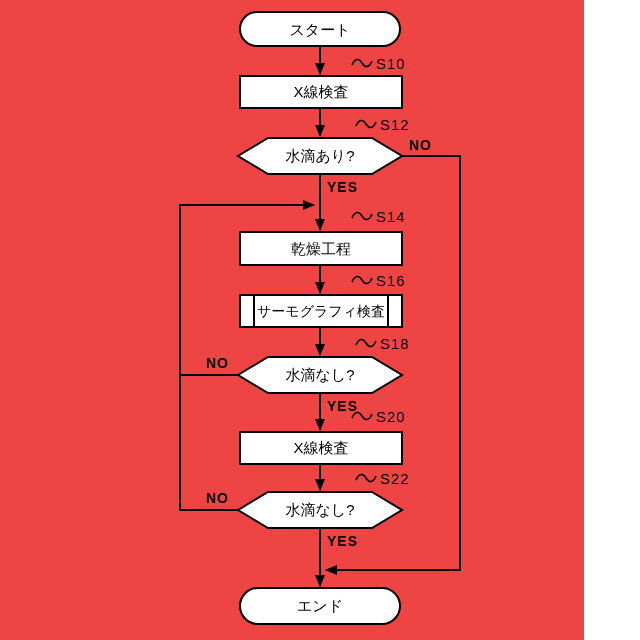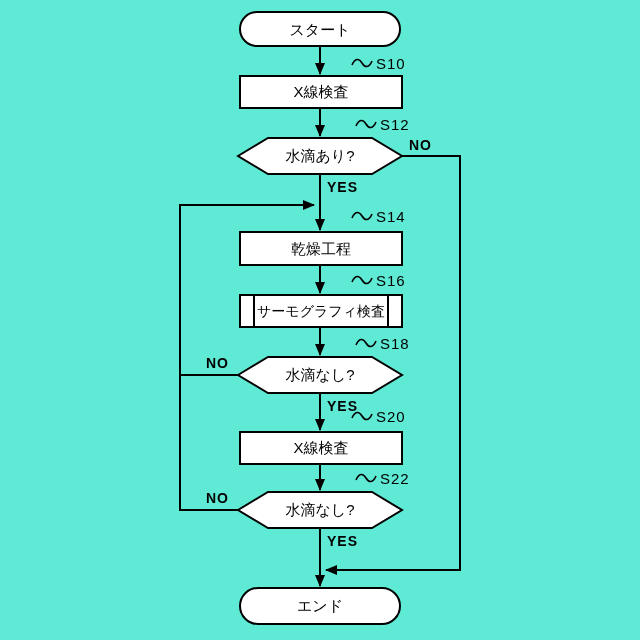--- a/index.html
+++ b/index.html
@@ -1,16 +1,16 @@
 <!DOCTYPE html>
 <html><head>
 <meta charset="utf-8">
 <style>
   html,body{margin:0;padding:0;background:#ffffff;}
-  .page{width:640px;height:640px;position:relative;background:#5eead4;overflow:hidden;text-align:center;}
+  .page{width:584px;height:640px;position:relative;background:#ef4444;overflow:hidden;text-align:center;}
   svg{display:block;}
   .shape{fill:#ffffff;stroke:#000000;stroke-width:2;}
   .edge{fill:none;stroke:#000000;stroke-width:2;}
   .thin{fill:none;stroke:#000000;stroke-width:1.6;}
   text{font-family:"Liberation Sans","DejaVu Sans",sans-serif;fill:#000000;}
   .node-label{font-size:15px;text-anchor:middle;}
   .ref-label{font-size:15px;letter-spacing:1px;}
   .branch-label{font-size:14px;font-weight:bold;letter-spacing:1px;}
 </style>
 </head>

